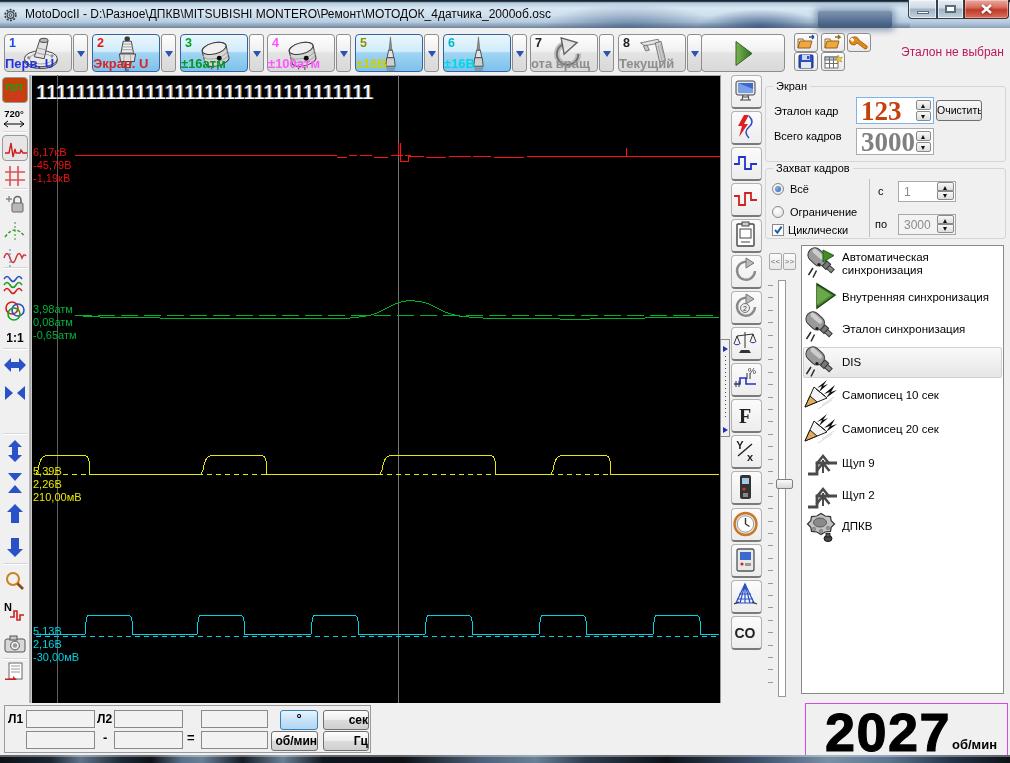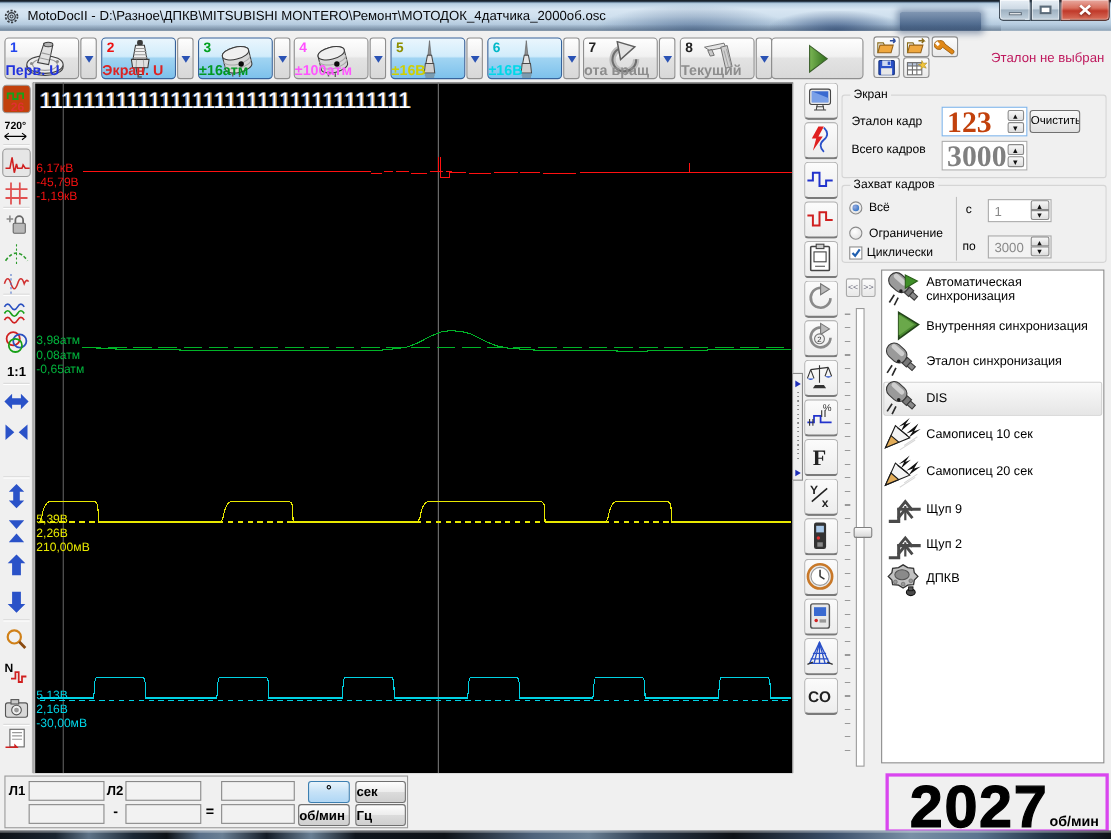--- a/index.html
+++ b/index.html
@@ -20,21 +20,21 @@
  border-bottom:2px solid #7a7a7a;border-radius:4px;background:linear-gradient(#fbfbfb,#ededed);}
 .gb{position:absolute;border:1px solid #d5d5d5;border-radius:3px;}
 .gb>span{position:absolute;left:7px;top:-7px;background:#f0f0f0;padding:0 3px;font-size:11px;color:#000;}
 .lab{position:absolute;font-size:11px;color:#000;white-space:nowrap;}
 .ebox{position:absolute;background:#fff;}
 .sbtn{position:absolute;background:linear-gradient(#f8f8f8,#ddd);border:1px solid #8a8a8a;}
 .tri-u{position:absolute;left:50%;top:50%;margin:-3.5px 0 0 -2.5px;border:2.5px solid transparent;border-bottom:4px solid #111;}
 .tri-d{position:absolute;left:50%;top:50%;margin:-1px 0 0 -2.5px;border:2.5px solid transparent;border-top:4px solid #111;}
 .lrow{position:absolute;left:842px;font-size:11.5px;color:#000;white-space:nowrap;}
 .mbox{position:absolute;background:#f2f2f2;border:1px solid #898989;}
-.wbtn{position:absolute;border:1px solid #707070;border-radius:3px;text-align:left;
+.wbtn{position:absolute;border:1px solid #707070;border-radius:3px;text-align:right;
  font-size:12px;font-weight:bold;background:linear-gradient(#fdfdfd,#ececec 50%,#dcdcdc 50%,#cfcfcf);}
 </style></head><body>
 
 <div class="abs" style="left:0;top:0;width:1010px;height:28px;
  background:linear-gradient(180deg,#1c252e 0%,#55738e 4%,#b8cfe2 12%,#d8e6f2 30%,#cfe0ee 55%,#b4cade 80%,#9db3c7 93%,#8ba1b5 100%);"></div>
 <div class="abs" style="left:0;top:0;width:1010px;height:2px;background:linear-gradient(#10151a,#3c5064);"></div>
 <div class="abs" style="left:540px;top:4px;width:180px;height:24px;background:radial-gradient(ellipse at 50% 100%,rgba(42,74,120,.55),rgba(42,74,120,0) 70%);"></div>
 <div class="abs" style="left:700px;top:10px;width:120px;height:18px;background:radial-gradient(ellipse at 50% 100%,rgba(30,60,110,.75),rgba(30,60,110,0) 75%);"></div>
 <div class="abs" style="left:818px;top:11px;width:74px;height:17px;background:linear-gradient(rgba(57,85,126,.55),rgba(35,64,106,.8));border-radius:2px;box-shadow:0 0 6px 3px rgba(45,70,110,.45);"></div>
 <div class="abs" style="left:0;top:22px;width:910px;height:6px;background:linear-gradient(rgba(80,100,125,0),rgba(80,100,125,.45));"></div>
@@ -570,18 +570,18 @@
 <div class="mbox" style="left:201px;top:710px;width:67px;height:18px;"></div>
 <div class="abs" style="left:280px;top:710px;width:38px;height:20px;border:1px solid #3c7fb1;border-radius:3px;background:linear-gradient(#e8f4fc,#c6e2f7 50%,#b0d7f5);text-align:center;font-size:13px;font-weight:bold;">°</div>
 <div class="wbtn" style="left:323px;top:710px;width:46px;height:20px;line-height:18px;">сек</div>
 <div class="mbox" style="left:26px;top:731px;width:69px;height:18px;"></div>
 <div class="abs" style="left:103px;top:730px;font-size:13px;font-weight:bold;">-</div>
 <div class="mbox" style="left:114px;top:731px;width:69px;height:18px;"></div>
 <div class="abs" style="left:187px;top:730px;font-size:13px;font-weight:bold;">=</div>
 <div class="mbox" style="left:201px;top:731px;width:67px;height:18px;"></div>
 <div class="wbtn" style="left:271px;top:731px;width:47px;height:20px;line-height:18px;">об/мин</div>
 <div class="wbtn" style="left:323px;top:731px;width:46px;height:20px;line-height:18px;">Гц</div>
-<div class="abs" style="left:805px;top:703px;width:203px;height:54px;border:3px solid #d946ef;background:#f0f0f0;">
+<div class="abs" style="left:805px;top:703px;width:203px;height:54px;border:1px solid #d946ef;background:#f0f0f0;">
 <span style="position:absolute;left:19px;top:-3px;font-size:54px;font-weight:bold;color:#000;letter-spacing:1.5px;-webkit-text-stroke:1.1px #000;font-family:'Liberation Sans',sans-serif;">2027</span>
 <span style="position:absolute;left:146px;top:33px;font-size:13px;font-weight:bold;color:#000;">об/мин</span>
   </div>
 <div class="abs" style="left:0;top:755px;width:1010px;height:8px;
  background:linear-gradient(90deg,#0e1217 0%,#1a2530 5%,#5f7488 8%,#1c2835 12%,#0e1217 15%,#5a7089 18%,#6a8095 20%,#141c26 24%,#6a8095 28%,#10161d 32%,#0e1217 40%,#4f647c 48%,#6a8095 53%,#2c3b4c 58%,#0e1217 66%,#3c506a 75%,#7a90a6 82%,#5c7590 88%,#243548 94%,#0e1217 100%);"></div>
 <div class="abs" style="left:0;top:755px;width:1010px;height:2px;background:rgba(255,255,255,.35);"></div>
 </body></html>

